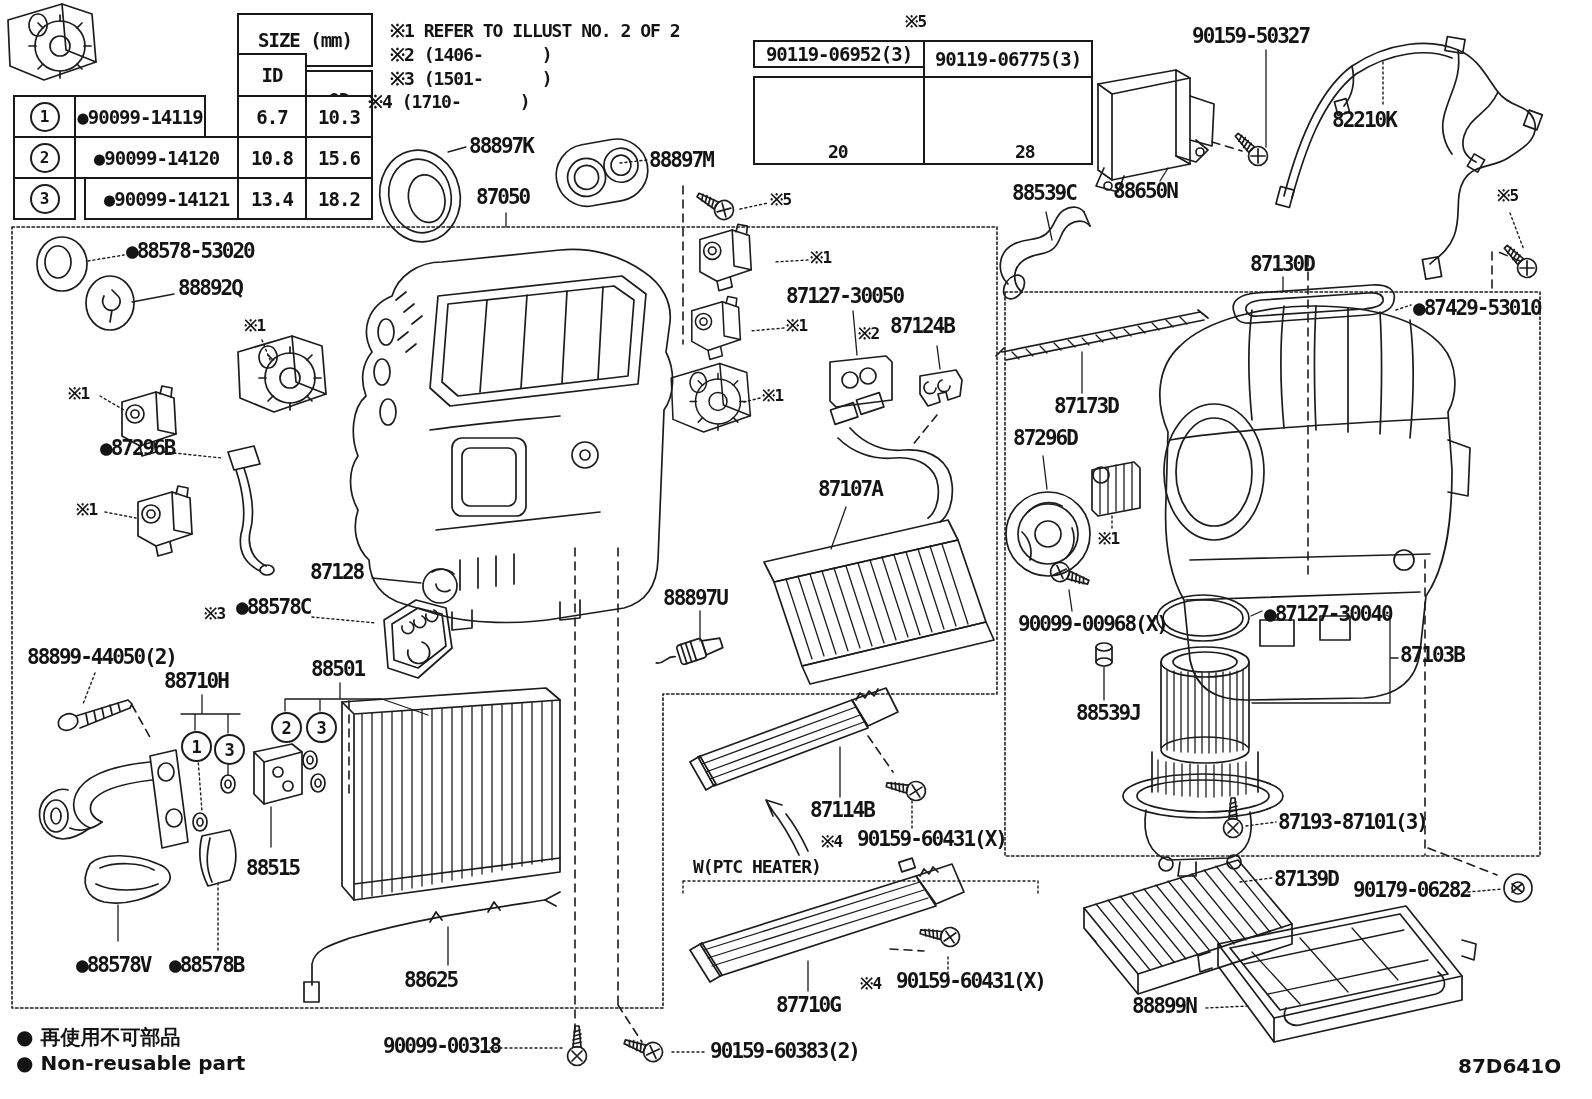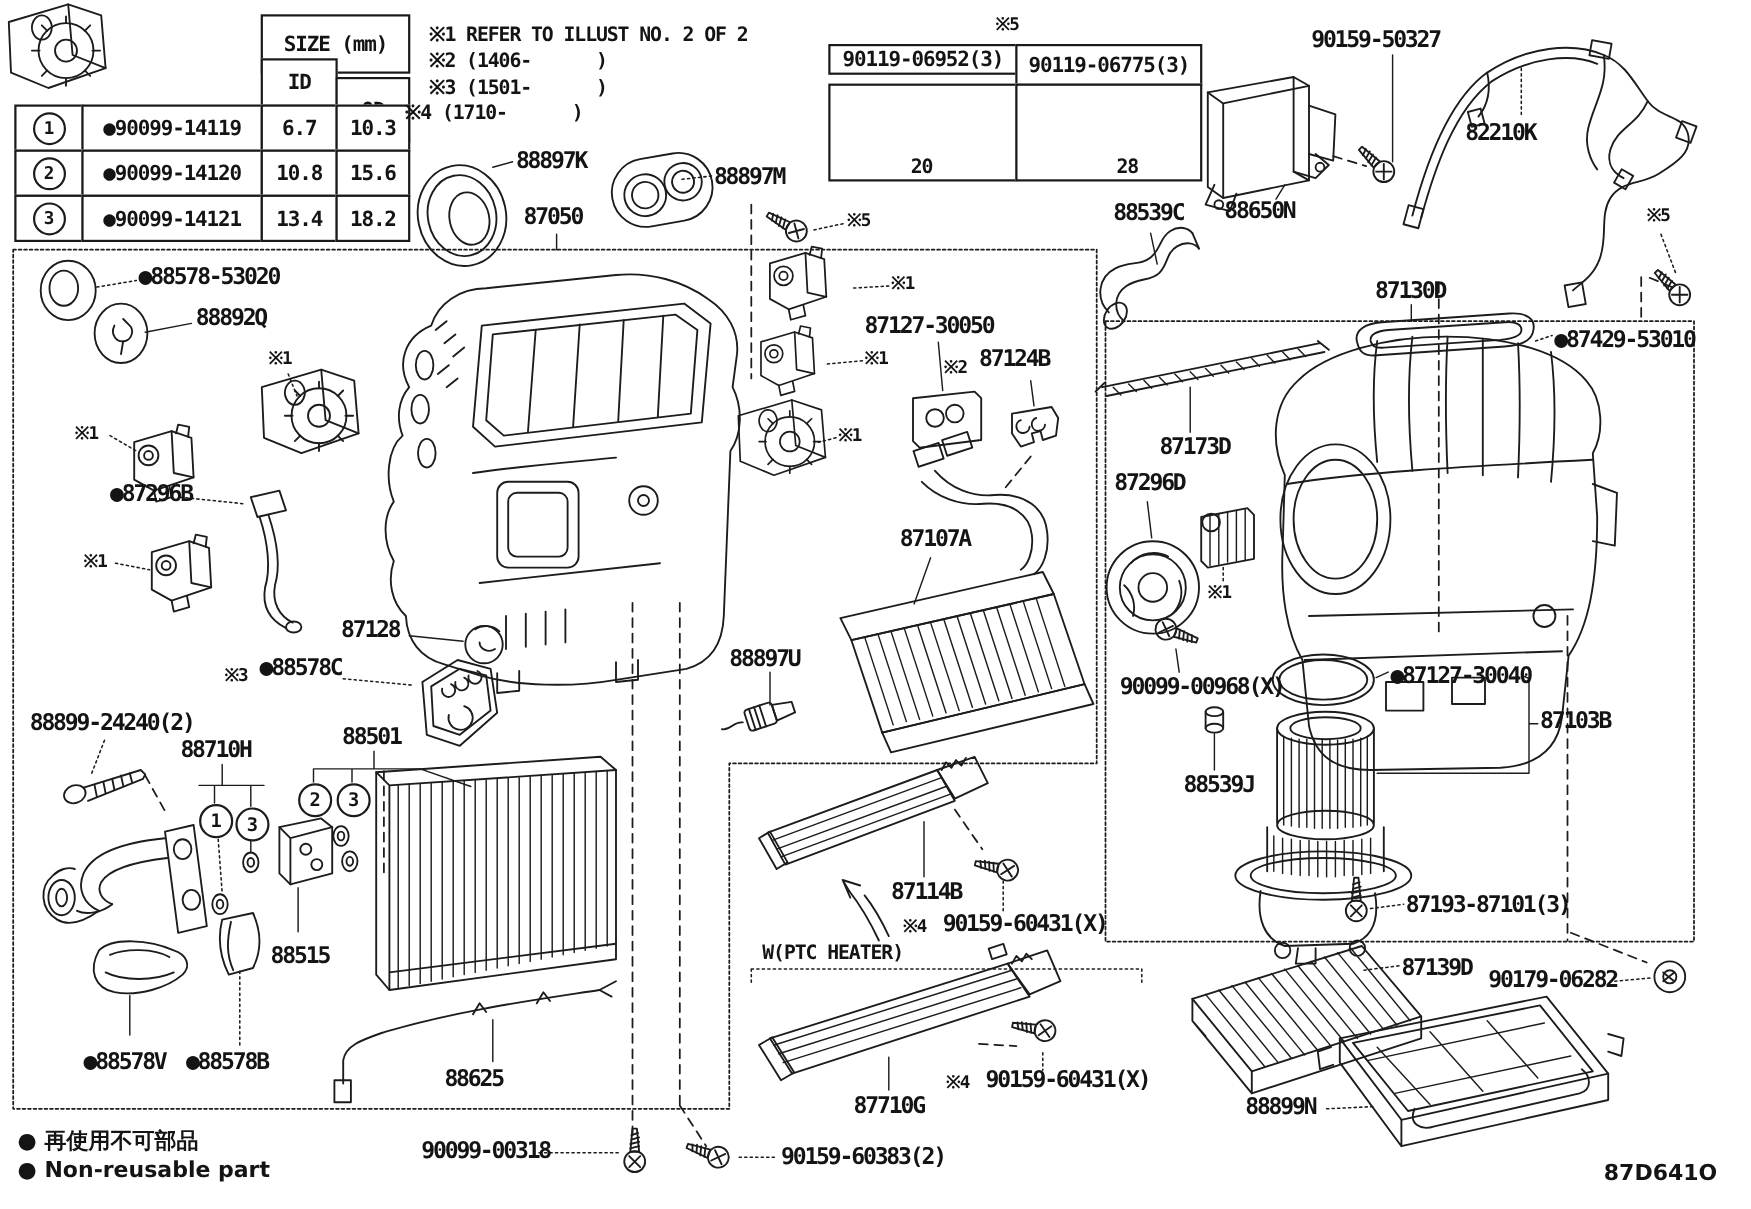--- a/index.html
+++ b/index.html
@@ -369,35 +369,35 @@
 </svg>
 
 <div>
   <div class="cell t" style="left:237px;top:13px;width:136px;height:54px">SIZE (mm)</div>
   <div class="cell t" style="left:237px;top:53px;width:70px;height:44px">ID</div>
   <div class="cell t" style="left:305px;top:70px;width:68px;height:60px">OD</div>
 
   <div class="cell" style="left:13px;top:95px;width:63px;height:43px">
     <span class="tco">1</span>
       </div>
-  <div class="cell t" style="left:74px;top:95px;width:165px;height:43px">●90099-14119</div>
+  <div class="cell t" style="left:74px;top:95px;width:132px;height:43px">●90099-14119</div>
   <div class="cell t" style="left:237px;top:95px;width:70px;height:43px">6.7</div>
   <div class="cell t" style="left:305px;top:95px;width:68px;height:43px">10.3</div>
 
   <div class="cell" style="left:13px;top:136px;width:63px;height:43px">
     <span class="tco">2</span>
       </div>
   <div class="cell t" style="left:74px;top:136px;width:165px;height:43px">●90099-14120</div>
   <div class="cell t" style="left:237px;top:136px;width:70px;height:43px">10.8</div>
   <div class="cell t" style="left:305px;top:136px;width:68px;height:43px">15.6</div>
 
   <div class="cell" style="left:13px;top:177px;width:63px;height:43px">
     <span class="tco">3</span>
       </div>
-  <div class="cell t" style="left:74px;top:177px;width:165px;height:43px">●90099-14121</div>
+  <div class="cell t" style="left:84px;top:177px;width:165px;height:43px">●90099-14121</div>
   <div class="cell t" style="left:237px;top:177px;width:70px;height:43px">13.4</div>
   <div class="cell t" style="left:305px;top:177px;width:68px;height:43px">18.2</div>
 </div>
 
 <div class="note" style="left:390px;top:18px">※1 REFER TO ILLUST NO. 2 OF 2</div>
 <div class="note" style="left:390px;top:42px">※2 (1406-      )</div>
 <div class="note" style="left:390px;top:66px">※3 (1501-      )</div>
 <div class="note" style="left:368px;top:89px">※4 (1710-      )</div>
 
 <div>
@@ -442,21 +442,21 @@
 <div class="lbl sm" style="left:858px;top:326px">※2</div>
 <div class="lbl" style="left:890px;top:316px">87124B</div>
 <div class="lbl sm" style="left:810px;top:250px">※1</div>
 <div class="lbl sm" style="left:786px;top:318px">※1</div>
 <div class="lbl sm" style="left:762px;top:388px">※1</div>
 <div class="lbl" style="left:818px;top:479px">87107A</div>
 <div class="lbl" style="left:663px;top:588px">88897U</div>
 <div class="lbl" style="left:310px;top:562px">87128</div>
 <div class="lbl sm" style="left:204px;top:606px">※3</div>
 <div class="lbl" style="left:236px;top:597px">●88578C</div>
-<div class="lbl" style="left:27px;top:647px">88899-24240(2)</div>
+<div class="lbl" style="left:27px;top:647px">88899-44050(2)</div>
 <div class="lbl" style="left:164px;top:671px">88710H</div>
 <div class="lbl" style="left:311px;top:659px">88501</div>
 <div class="lbl" style="left:246px;top:858px">88515</div>
 <div class="lbl" style="left:76px;top:955px">●88578V</div>
 <div class="lbl" style="left:169px;top:955px">●88578B</div>
 <div class="lbl" style="left:404px;top:970px">88625</div>
 <div class="lbl" style="left:383px;top:1036px">90099-00318</div>
 <div class="lbl" style="left:710px;top:1041px">90159-60383(2)</div>
 <div class="lbl" style="left:776px;top:995px">87710G</div>
 <div class="lbl sm" style="left:860px;top:976px">※4</div>

